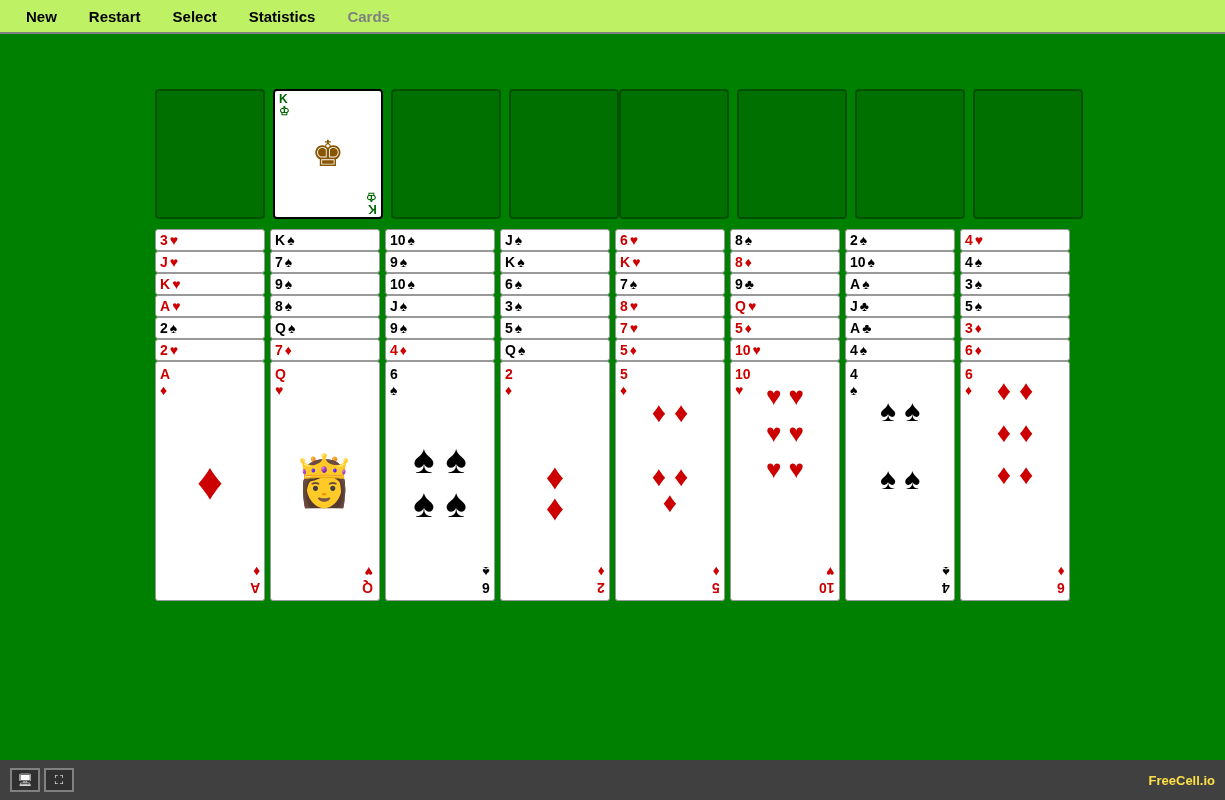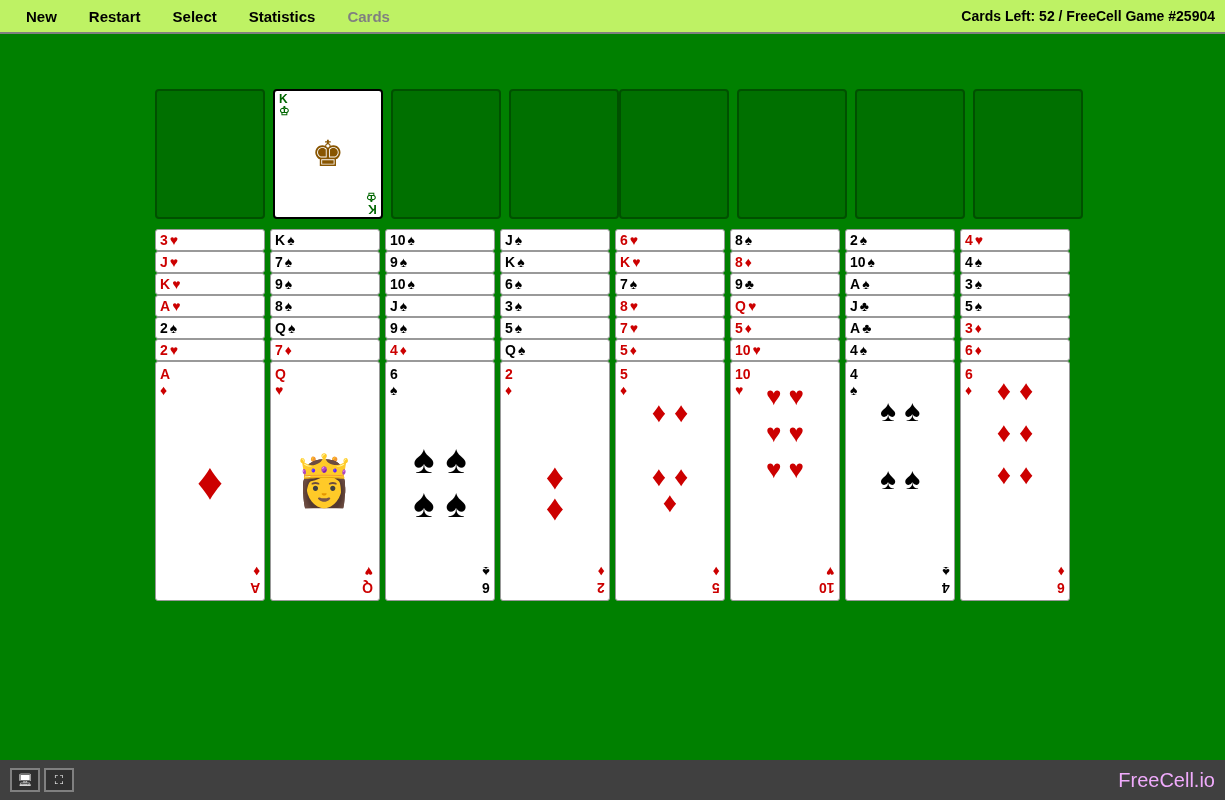--- a/index.html
+++ b/index.html
@@ -164,35 +164,34 @@
       display: flex;
       align-items: center;
       justify-content: center;
       color: #fff;
       font-size: 12px;
       margin-right: 4px;
       cursor: pointer;
     }
     #brand {
       margin-left: auto;
-      color: #f0abfc;
-      font-size: 20px;
-      font-weight: normal;
+      color: #fde047;
+      font-size: 13px;
+      font-weight: bold;
     }
   </style>
 </head>
 <body>
 
 <div id="menubar">
   <div class="menu-item">New</div>
   <div class="menu-item">Restart</div>
   <div class="menu-item">Select</div>
   <div class="menu-item">Statistics</div>
   <div class="menu-item disabled">Cards</div>
-  <div id="status">Cards Left: 52  /  FreeCell Game  #25904</div>
 </div>
 
 <div id="game-area">
 
   <div style="position:absolute; top:55px; left:155px; right:155px; display:flex; align-items:flex-start; justify-content:space-between;">
 
     <div style="display:flex; gap:8px;">
 
       <div class="cell-slot"></div>
 

